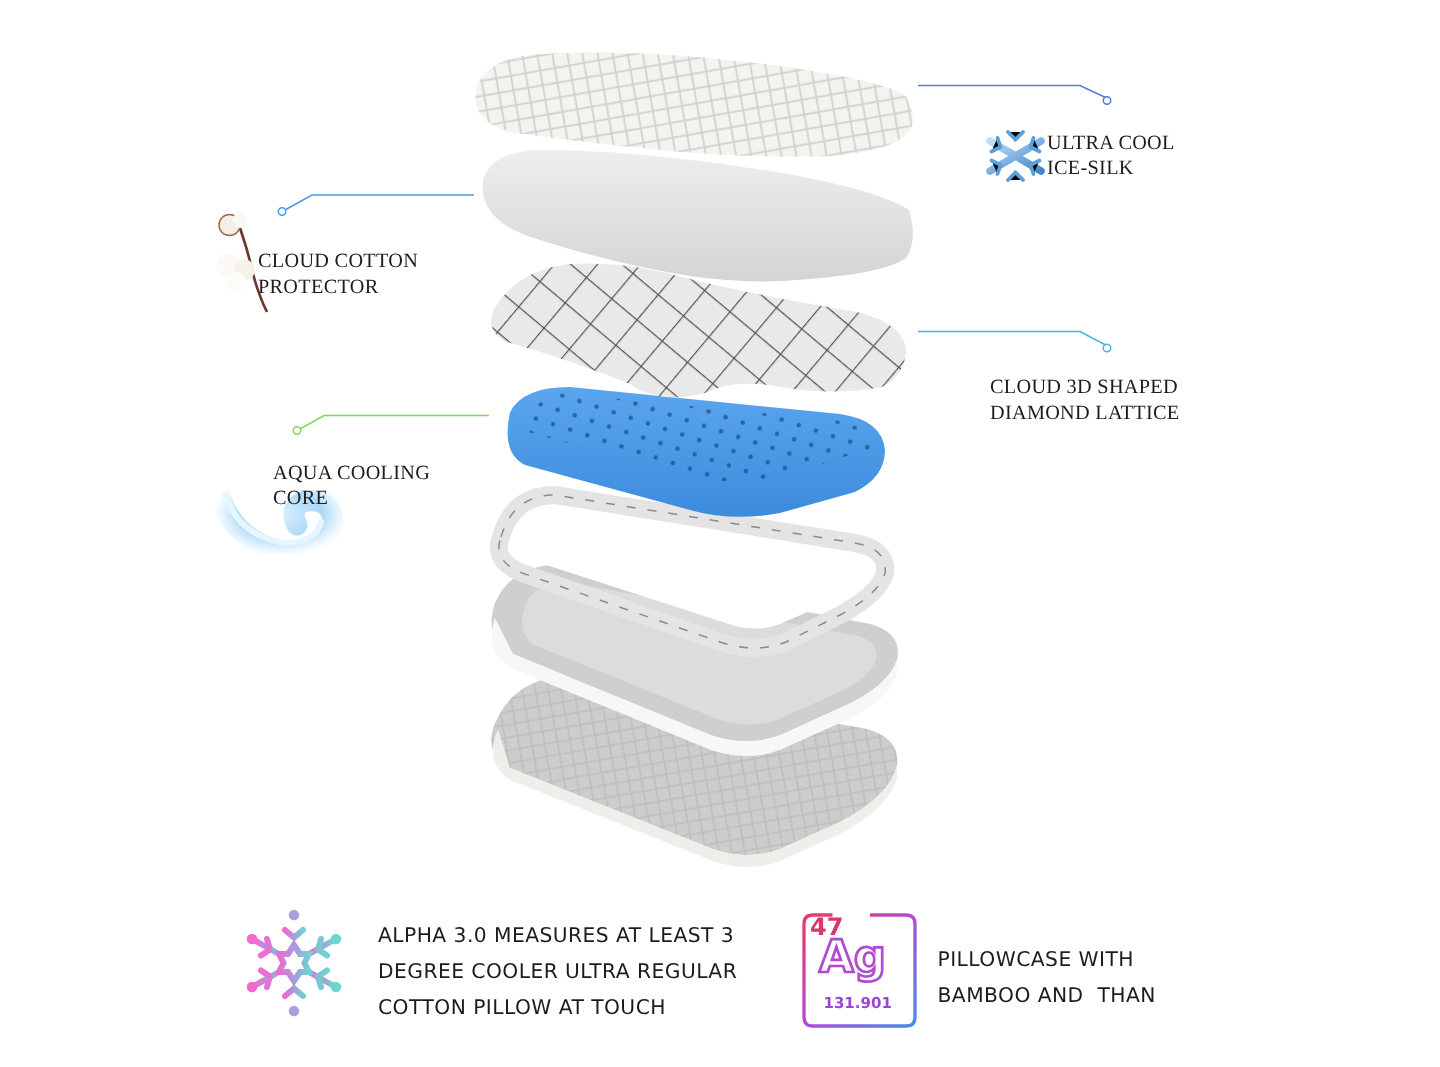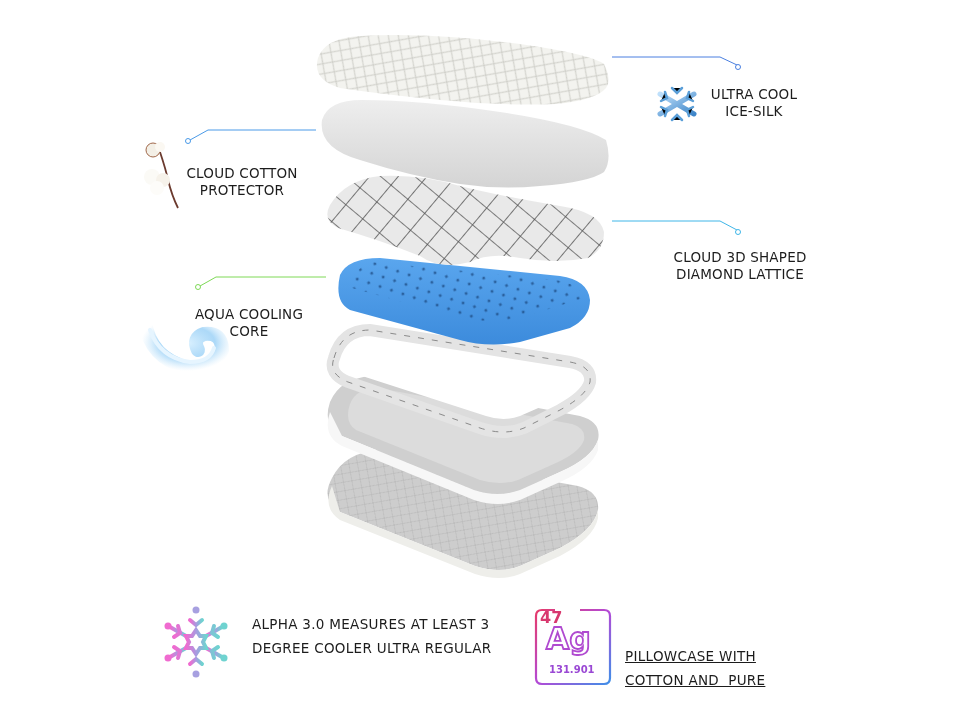--- a/index.html
+++ b/index.html
@@ -1,20 +1,20 @@
 <!DOCTYPE html>
 <html><head>
 <meta charset="utf-8">
 <style>
   html, body { margin: 0; padding: 0; background: #ffffff; }
   body { width: 960px; height: 711px; position: relative; overflow: hidden;
          font-family: "DejaVu Sans", "Liberation Sans", sans-serif; color: #1a1a1a; }
   .layer-svg { position: absolute; left: 0; top: 0; width: 960px; height: 711px; }
-  .label { position: absolute; text-align: center; font-size: 13.5px; line-height: 17px;
-           letter-spacing: 0.2px; text-transform: uppercase; color: #1c1c1c; }
+  .label { position: absolute; font-size: 13.5px; line-height: 17px;
+           letter-spacing: 0.2px; text-transform: uppercase; color: #1c1c1c; font-family: Liberation Serif, serif; }
   .label span { display: block; white-space: nowrap; }
   .bottom-text { position: absolute; font-size: 13.5px; line-height: 24px; letter-spacing: 0.3px; color: #1c1c1c; }
   .bottom-text span { display: block; white-space: nowrap; }
   .icon { position: absolute; }
 </style>
 </head>
 <body>
 
 <svg class="layer-svg" viewBox="0 0 960 711" xmlns="http://www.w3.org/2000/svg">
   <defs>
@@ -184,17 +184,18 @@
   <span>CORE</span>
 </div>
 
 <div class="icon" style="left:540px; top:608px; font-size:16px; font-weight:bold; color:#d8386e;">47</div>
 <div class="icon" style="left:546px; top:620px; font-size:30px; line-height:38px; color:#fff; -webkit-text-stroke:1.8px #b04ad0; font-weight:bold;">Ag</div>
 <div class="icon" style="left:549px; top:664px; font-size:10px; font-weight:bold; color:#9a48d4;">131.901</div>
 
 <div class="bottom-text" style="left:252px; top:612px;">
   <span>ALPHA 3.0 MEASURES AT LEAST 3</span>
   <span>DEGREE COOLER ULTRA REGULAR</span>
-</div>
-<div class="bottom-text" style="left:625px; top:644px;text-decoration:underline;">
+  <span>COTTON PILLOW AT TOUCH</span>
+</div>
+<div class="bottom-text" style="left:625px; top:628px;">
   <span style="white-space:pre;">PILLOWCASE WITH</span>
-  <span style="white-space:pre;">COTTON AND  PURE</span>
+  <span style="white-space:pre;">BAMBOO AND  THAN</span>
 </div>
 
 </body></html>

